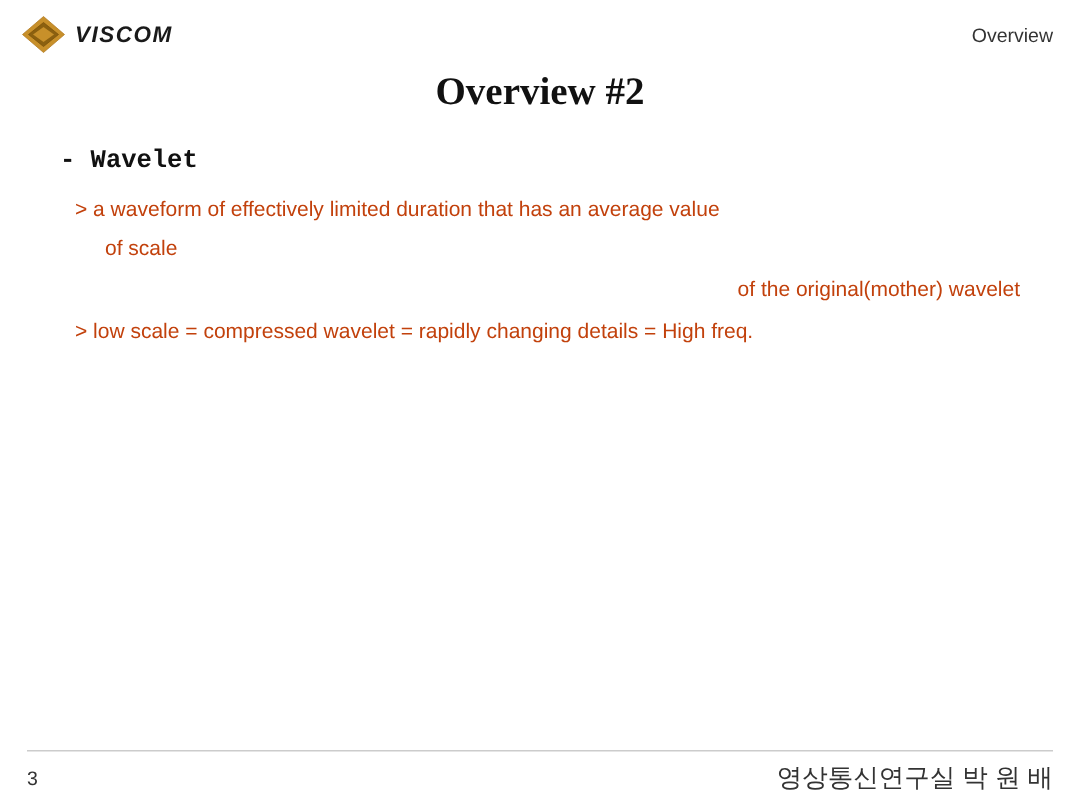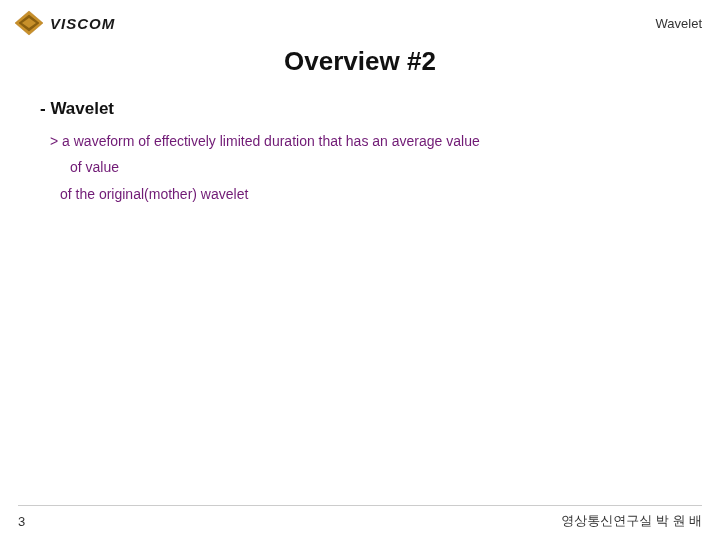--- a/index.html
+++ b/index.html
@@ -57,51 +57,52 @@
 
     
     .main-content {
       padding: 6px 40px 10px 40px;
     }
 
     .slide-title {
       text-align: center;
       font-size: 26px;
       font-weight: bold;
-      font-family: Liberation Sans, sans-serif;
+      font-family: Liberation Serif, serif;
       margin-bottom: 22px;
       color: #111;
     }
 
     .section-heading {
       font-size: 17px;
       font-weight: bold;
-      font-family: Liberation Sans, sans-serif;
+      font-family: Liberation Mono, monospace;
       margin-bottom: 12px;
       color: #111;
     }
 
     .bullet-item {
       font-size: 14px;
       font-family: Arial, sans-serif;
-      color: #701a75;
+      color: #c2410c;
       margin-bottom: 6px;
       line-height: 1.45;
     }
 
     .bullet-level1 {
       margin-left: 10px;
     }
 
     .bullet-level2 {
       margin-left: 30px;
     }
 
     .bullet-level3 {
       margin-left: 20px;
+      text-align: right;
     }
 
     
     .footer {
       position: absolute;
       bottom: 10px;
       left: 18px;
       right: 18px;
       display: flex;
       justify-content: space-between;
@@ -111,21 +112,21 @@
     }
 
     .footer-page {
       font-family: Arial, sans-serif;
       font-size: 13px;
       color: #333;
     }
 
     .footer-affiliation {
       font-family: Arial, sans-serif;
-      font-size: 13px;
+      font-size: 17px;
       color: #333;
     }
 
     
     .diamond-svg {
       display: inline-block;
     }
   </style>
 </head>
 <body>
@@ -137,34 +138,35 @@
       <svg class="diamond-svg" width="30" height="26" viewBox="0 0 30 26">
 
         <polygon points="15,1 29,13 15,25 1,13" fill="#c8902a" stroke="#b07820" stroke-width="0.5"></polygon>
 
         <polygon points="15,5 25,13 15,21 5,13" fill="#8b6010" stroke="#7a5008" stroke-width="0.5"></polygon>
 
         <polygon points="15,8 22,13 15,18 8,13" fill="#c8902a" stroke="none"></polygon>
       </svg>
       <span class="logo-text">VISCOM</span>
     </div>
-    <span class="header-title">Wavelet</span>
+    <span class="header-title">Overview</span>
   </div>
 
   <div class="main-content">
 
     <div class="slide-title">Overview #2</div>
 
     <div class="section-heading">- Wavelet</div>
 
     <div class="bullet-item bullet-level1">&gt; a waveform of effectively limited duration that has an average value</div>
-    <div class="bullet-item bullet-level2">of value</div>
+    <div class="bullet-item bullet-level2">of scale</div>
 
     <div class="bullet-item bullet-level3">of the original(mother) wavelet</div>
 
+    <div class="bullet-item bullet-level1" style="margin-top:8px;">&gt; low scale = compressed wavelet = rapidly changing details = High freq.</div>
 
   </div>
 
   <div class="footer">
     <span class="footer-page">3</span>
     <span class="footer-affiliation">영상통신연구실  박 원 배</span>
   </div>
 
 </div>
 

